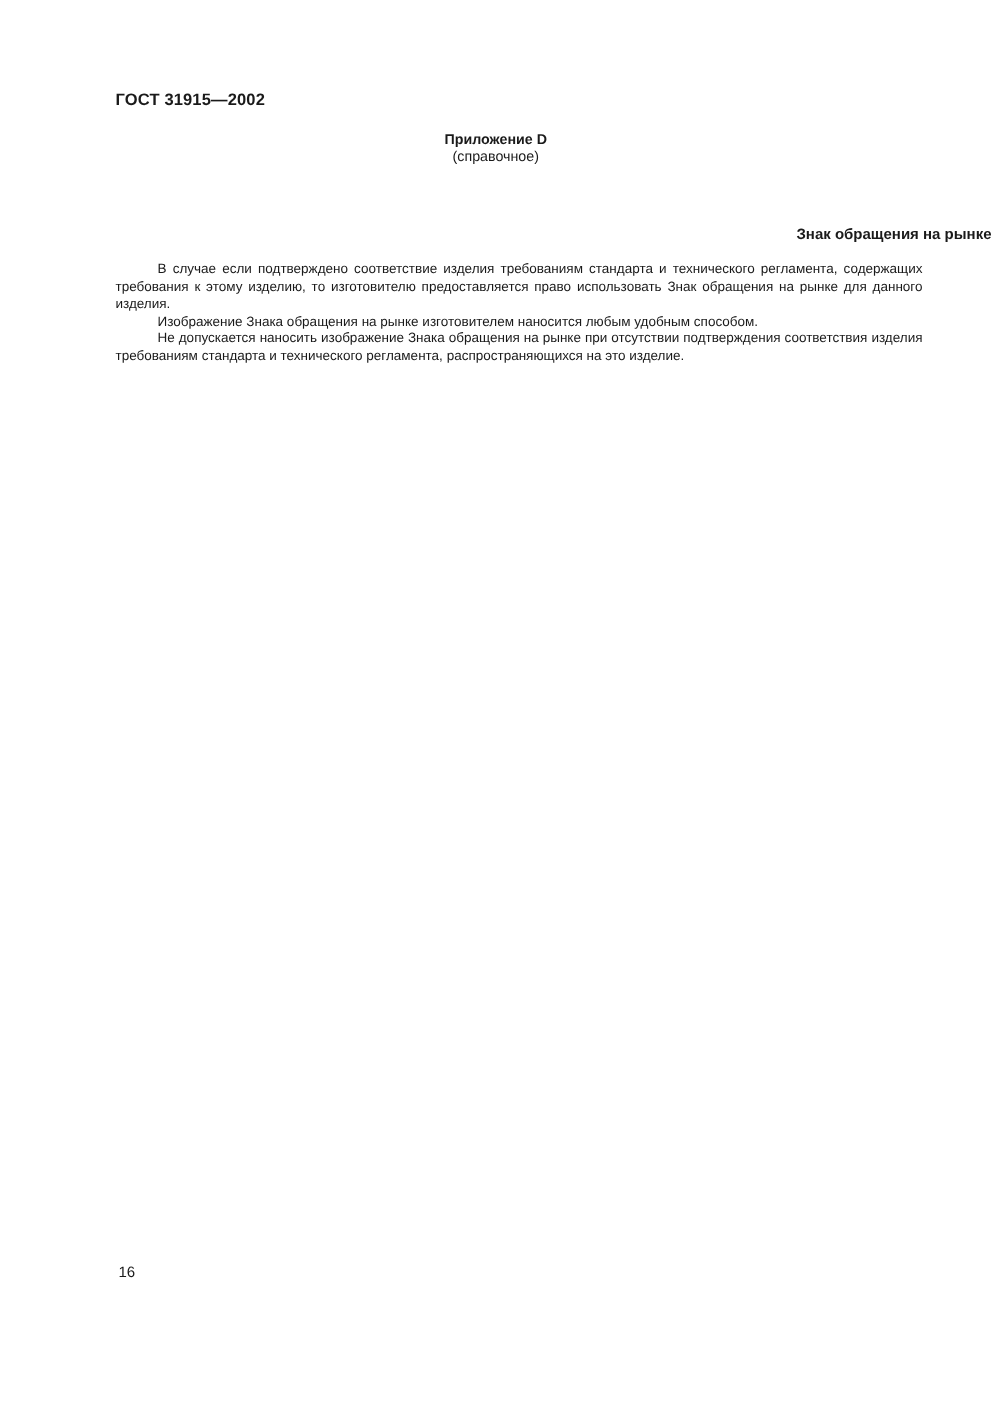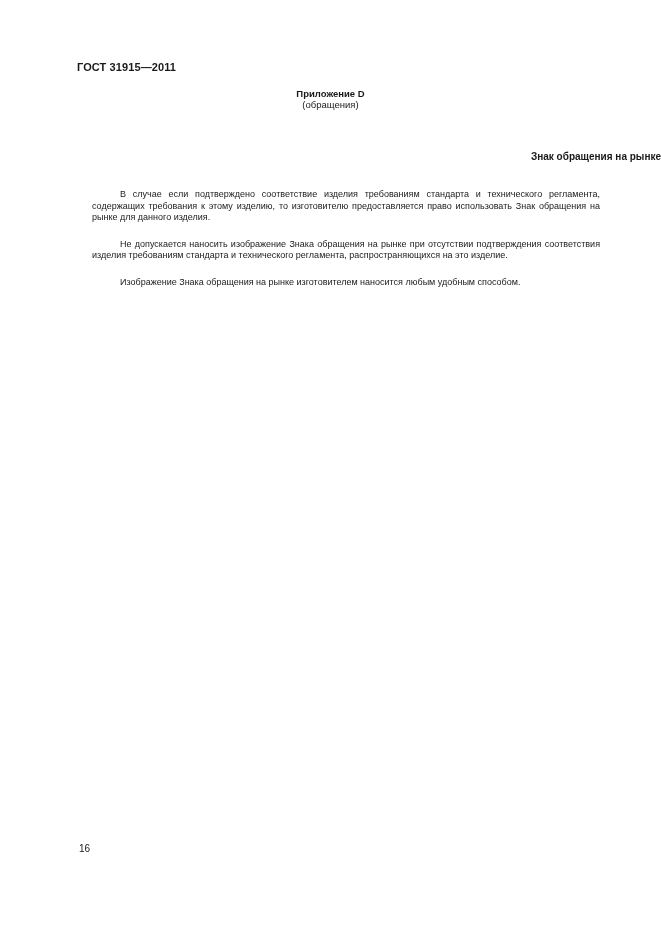--- a/index.html
+++ b/index.html
@@ -45,41 +45,41 @@
     .body-text {
       position: absolute;
       left: 77px;
       width: 538px;
       top: 174px;
       font-size: 9px;
       line-height: 11.5px;
       text-align: justify;
     }
     .body-text p {
-      margin: 15px;
+      margin: 0;
       text-indent: 28px;
     }
     .page-number {
       position: absolute;
       left: 79px;
       top: 843px;
       font-size: 10px;
     }
   </style>
 </head>
 <body>
 
-<div class="header-code">ГОСТ 31915—2011</div>
+<div class="header-code">ГОСТ 31915—2002</div>
 
 <div class="appendix">
   <div class="title">Приложение D</div>
-  <div class="subtitle">(обращения)</div>
+  <div class="subtitle">(справочное)</div>
 </div>
 
 <div class="section-title">Знак обращения на рынке</div>
 
 <div class="body-text">
   <p>В случае если подтверждено соответствие изделия требованиям стандарта и технического регламента, содержащих требования к этому изделию, то изготовителю предоставляется право использовать Знак обращения на рынке для данного изделия.</p>
+  <p>Изображение Знака обращения на рынке изготовителем наносится любым удобным способом.</p>
   <p>Не допускается наносить изображение Знака обращения на рынке при отсутствии подтверждения соответствия изделия требованиям стандарта и технического регламента, распространяющихся на это изделие.</p>
-  <p>Изображение Знака обращения на рынке изготовителем наносится любым удобным способом.</p>
 </div>
 
 <div class="page-number">16</div>
 
 </body></html>

